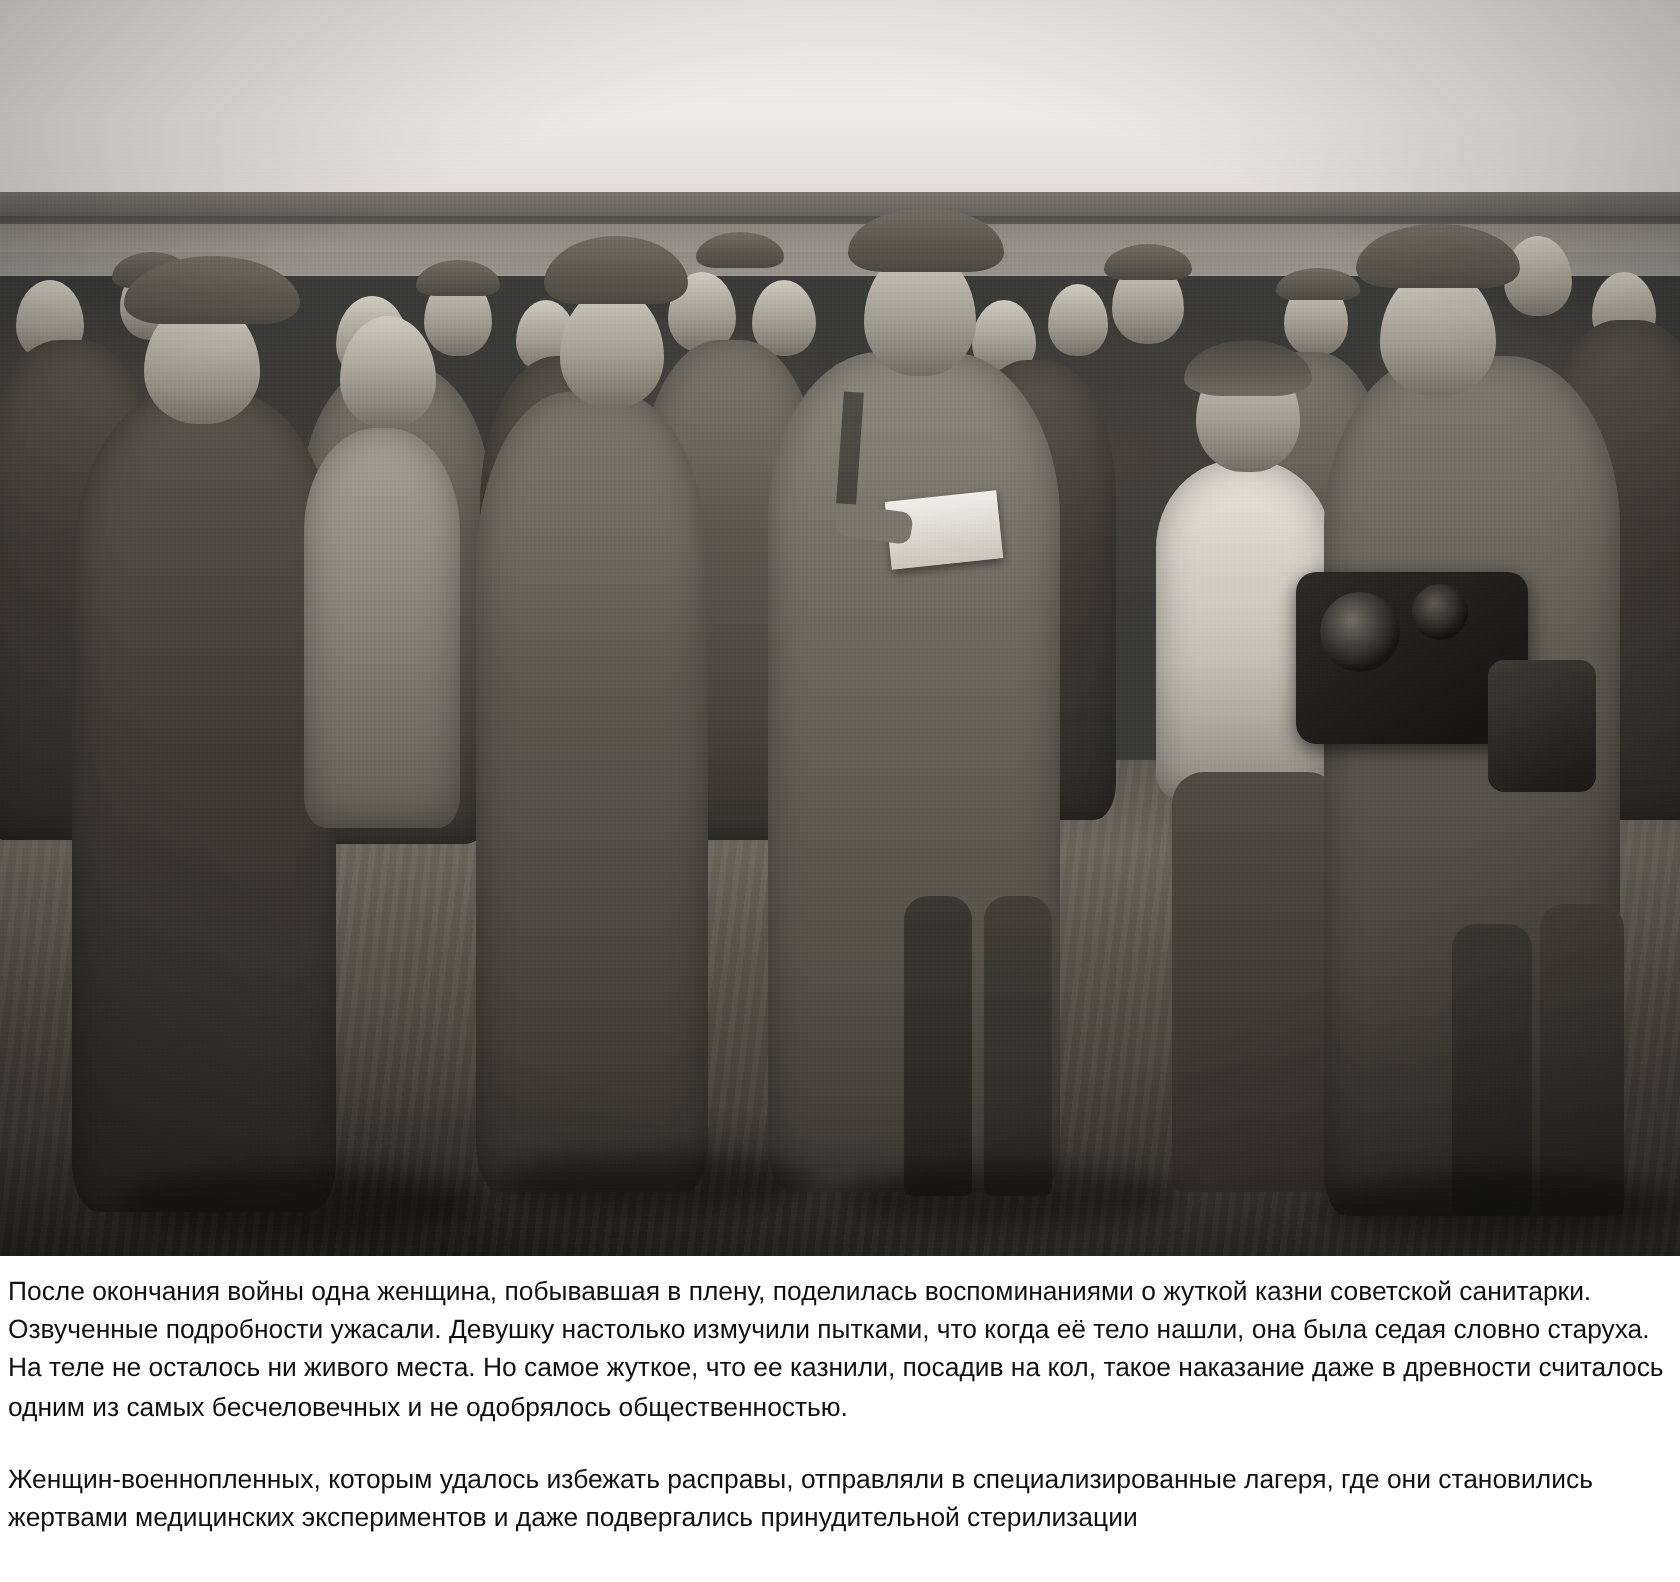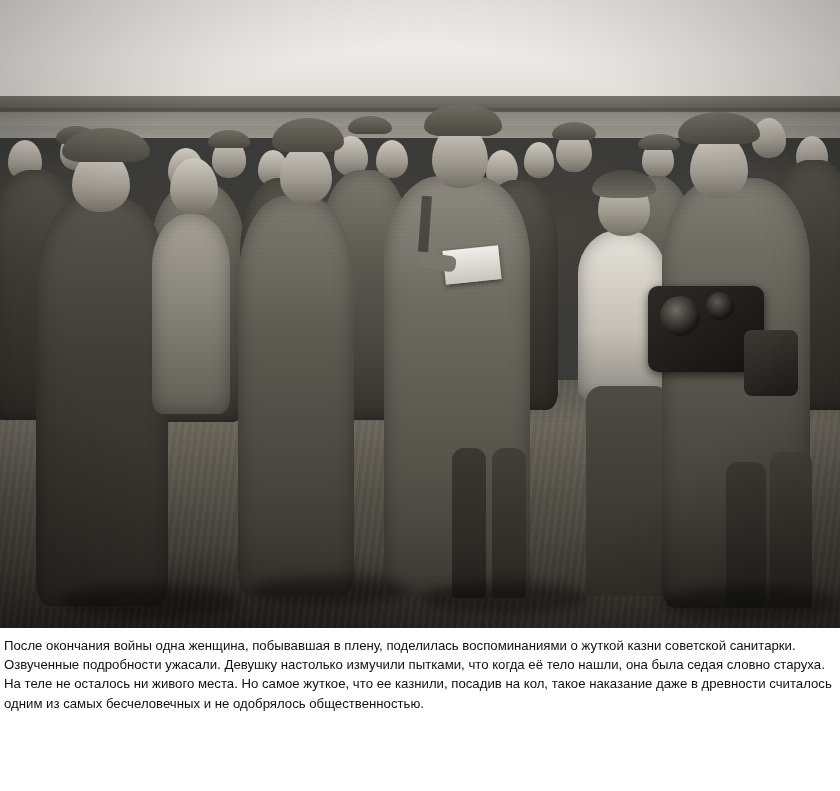--- a/index.html
+++ b/index.html
@@ -225,15 +225,16 @@
     <div class="shade" style="left:420px; top:582px; width:170px; height:32px;"></div>
     <div class="shade" style="left:660px; top:586px; width:180px; height:34px;"></div>
 
     <div class="grain"></div>
     <div class="vignette"></div>
 
   </div>
 
   <div class="textblock">
     <p class="para">После окончания войны одна женщина, побывавшая в плену, поделилась воспоминаниями о жуткой казни советской санитарки. Озвученные подробности ужасали. Девушку  настолько измучили пытками, что когда её тело нашли, она была седая словно старуха. На теле не осталось ни живого места. Но самое жуткое, что ее казнили, посадив на кол, такое наказание даже в древности считалось одним из самых бесчеловечных и не одобрялось общественностью.</p>
+    <p class="para second">Женщин-военнопленных, которым удалось избежать расправы, отправляли в специализированные лагеря, где они становились жертвами медицинских экспериментов и даже подвергались принудительной стерилизации</p>
   </div>
 
 </div>
 
 </body></html>

